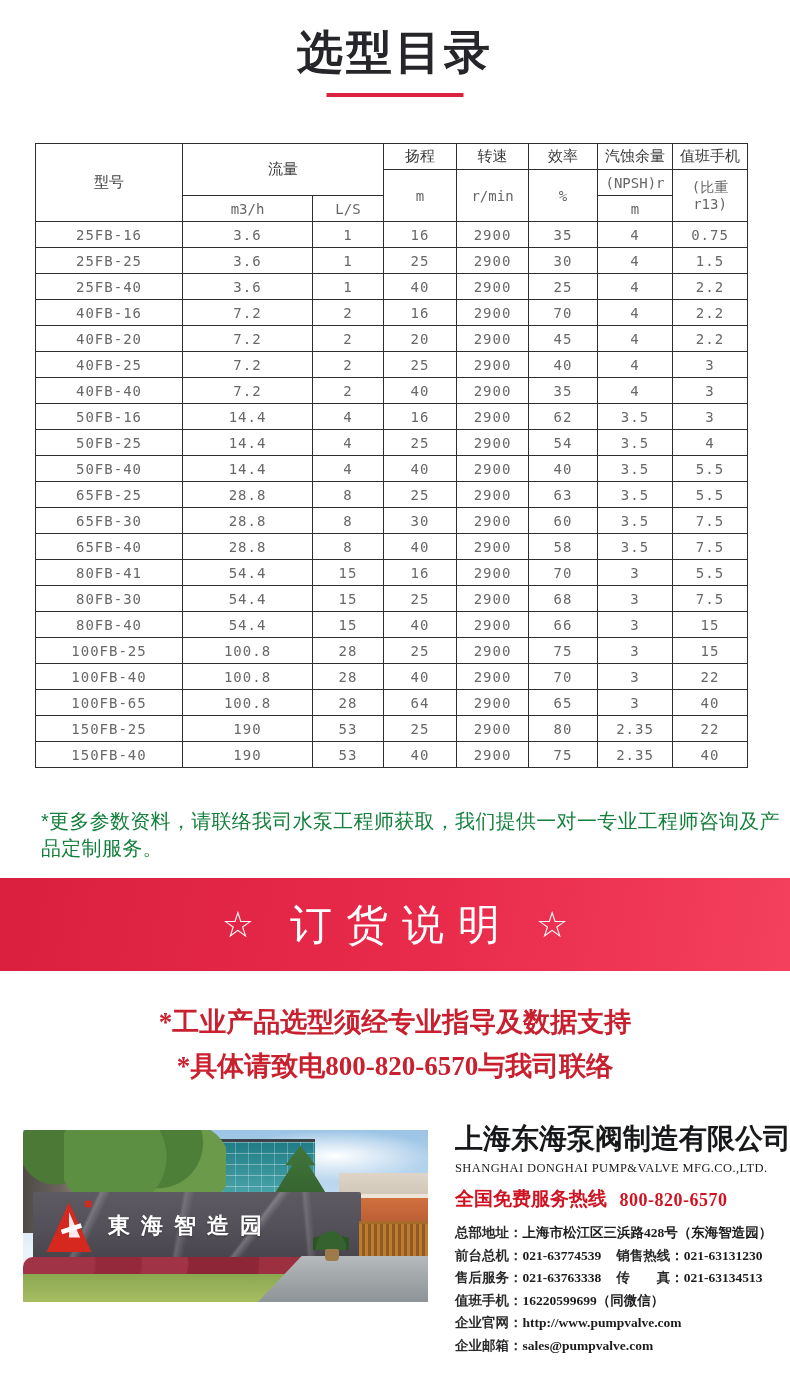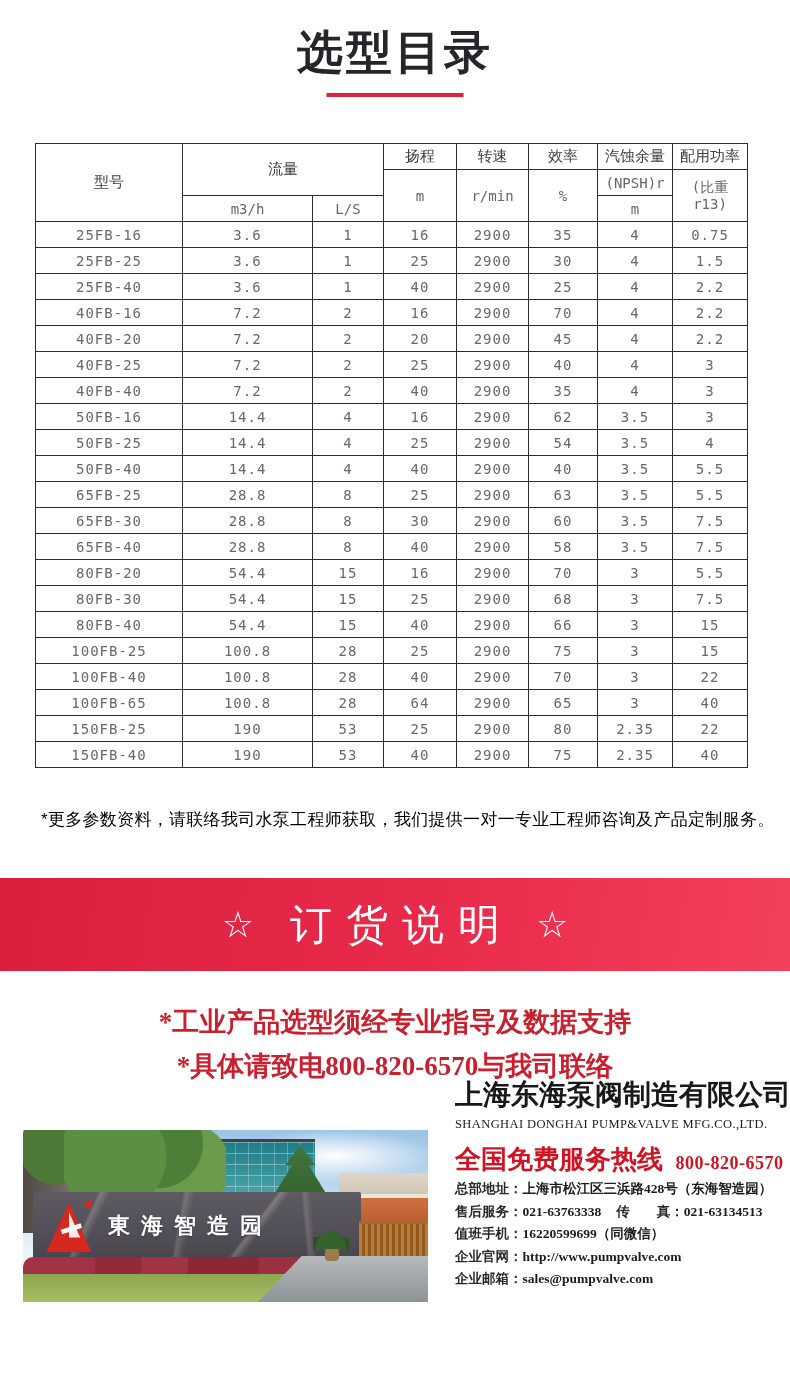--- a/index.html
+++ b/index.html
@@ -33,22 +33,22 @@
     font-family:"DejaVu Sans Mono","Liberation Mono",monospace;
     font-size:14px; color:#666;
   }
   .spec-table td {
     height:26px; font-size:14px; color:#686868; letter-spacing:1px;
     font-family:"DejaVu Sans Mono","Liberation Mono",monospace;
   }
   .power-unit { line-height:17px; }
   
   .note {
-    position:absolute; left:41px; top:808px; font-size:17px;
-    color:#000000; letter-spacing:0.3px;
+    position:absolute; left:41px; top:808px; font-size:20px;
+    color:#15803d; letter-spacing:0.3px;
   }
   
   .banner {
     position:absolute; left:0; top:878px; width:790px; height:93px;
     background:linear-gradient(100deg,#da1f3e 0%,#e92b4b 55%,#f4405d 100%);
     display:flex; align-items:center; justify-content:center; gap:22px;
   }
   .banner .star { color:#fff; font-size:36px; font-weight:400; }
   .banner .banner-text {
     color:#fff; font-size:42px; font-weight:400; letter-spacing:14px;
@@ -123,29 +123,29 @@
   .driveway { right:0; bottom:0; width:42%; height:27%;
     background:linear-gradient(180deg,#b6babd,#8d9396);
     clip-path:polygon(26% 0,100% 0,100% 100%,0 100%); }
   .cycad { left:71.5%; top:57%; width:36px; height:22px;
     background:
       radial-gradient(ellipse at 50% 100%, #35622f 0 60%, transparent 61%),
       radial-gradient(ellipse at 20% 90%, #2c5427 0 40%, transparent 41%),
       radial-gradient(ellipse at 80% 90%, #2c5427 0 40%, transparent 41%); }
   .pot { left:74.5%; top:69%; width:14px; height:12px; background:#9c7a4a; border-radius:2px 2px 4px 4px; }
 
-  .info { position:absolute; left:455px; top:1076px; width:332px; }
+  .info { position:absolute; left:455px; top:1120px; width:332px; }
   .company-cn { font-size:28px; font-weight:900; color:#17181a; white-space:nowrap; letter-spacing:0; }
   .company-en { margin-top:3px; font-family:"Liberation Serif","DejaVu Serif",serif;
     font-size:12.5px; font-weight:400; color:#191a1c; letter-spacing:0.4px; white-space:nowrap; }
   .hotline { margin-top:10px; white-space:nowrap; color:#cf1322; }
-  .hotline-label { font-size:26px; font-weight:900; vertical-align:1px;margin-top:17px; }
+  .hotline-label { font-size:19px; font-weight:900; vertical-align:1px;margin-top:17px; }
   .hotline-number { font-family:"Liberation Serif","DejaVu Serif",serif;
     font-size:18px; font-weight:700; margin-left:8px; letter-spacing:0.5px; }
-  .contact-list { margin-top:1px; }
+  .contact-list { margin-top:10px; }
   .contact-line { font-family:"Liberation Serif","DejaVu Serif",serif;
     font-size:13.5px; font-weight:700; color:#1c1c1e; line-height:22.5px; white-space:nowrap; }
   .contact-line .c-label { color:#2a2a2c; }
   .contact-line .c-label.second { margin-left:15px; }
 </style>
 </head>
 <body>
 
 <div class="page">
 
@@ -164,21 +164,21 @@
         <col style="width:75px">
     </colgroup>
     <thead>
       <tr>
         <th rowspan="3">型号</th>
         <th colspan="2" rowspan="2">流量</th>
         <th>扬程</th>
         <th>转速</th>
         <th>效率</th>
         <th>汽蚀余量</th>
-        <th>配用功率</th>
+        <th>值班手机</th>
       </tr>
       <tr>
         <th rowspan="2" class="unit">m</th>
         <th rowspan="2" class="unit">r/min</th>
         <th rowspan="2" class="unit">%</th>
         <th class="unit">(NPSH)r</th>
         <th rowspan="2" class="unit power-unit">
           <span>(比重</span><br>
           <span>r13)</span>
         </th>
@@ -314,21 +314,21 @@
           <td>65FB-40</td>
           <td>28.8</td>
           <td>8</td>
           <td>40</td>
           <td>2900</td>
           <td>58</td>
           <td>3.5</td>
           <td>7.5</td>
         </tr>
         <tr>
-          <td>80FB-20</td>
+          <td>80FB-41</td>
           <td>54.4</td>
           <td>15</td>
           <td>16</td>
           <td>2900</td>
           <td>70</td>
           <td>3</td>
           <td>5.5</td>
         </tr>
         <tr>
           <td>80FB-30</td>
@@ -446,20 +446,21 @@
 
   <div class="info">
     <div class="company-cn">上海东海泵阀制造有限公司</div>
     <div class="company-en">SHANGHAI DONGHAI PUMP&amp;VALVE MFG.CO.,LTD.</div>
     <div class="hotline">
       <span class="hotline-label">全国免费服务热线</span>
       <span class="hotline-number">800-820-6570</span>
     </div>
     <div class="contact-list">
         <div class="contact-line"><span class="c-label">总部地址：</span><span class="c-value">上海市松江区三浜路428号（东海智造园）</span></div>
+        <div class="contact-line"><span class="c-label">前台总机：</span><span class="c-value">021-63774539</span><span class="c-label second">销售热线：</span><span class="c-value">021-63131230</span></div>
         <div class="contact-line"><span class="c-label">售后服务：</span><span class="c-value">021-63763338</span><span class="c-label second">传　　真：</span><span class="c-value">021-63134513</span></div>
         <div class="contact-line"><span class="c-label">值班手机：</span><span class="c-value">16220599699（同微信）</span></div>
         <div class="contact-line"><span class="c-label">企业官网：</span><span class="c-value">http://www.pumpvalve.com</span></div>
         <div class="contact-line"><span class="c-label">企业邮箱：</span><span class="c-value">sales@pumpvalve.com</span></div>
       </div>
   </div>
 
 </div>
 
 </body></html>

